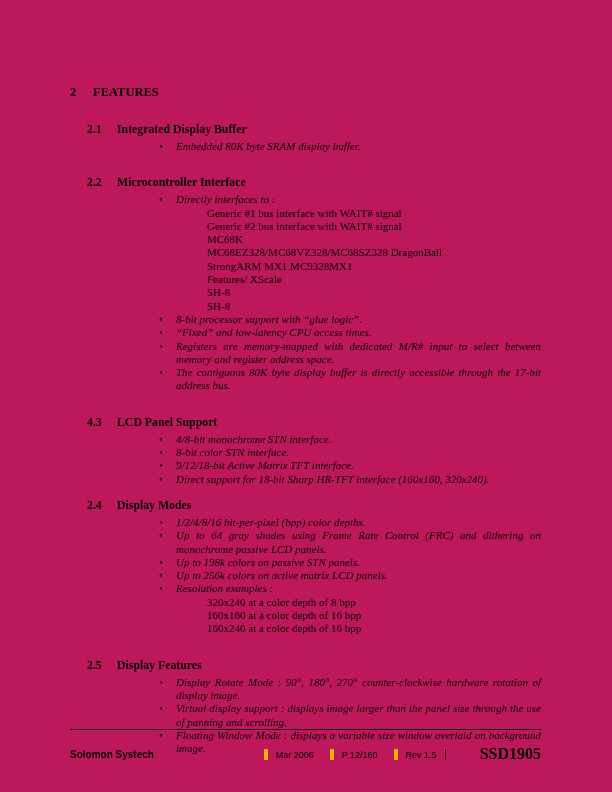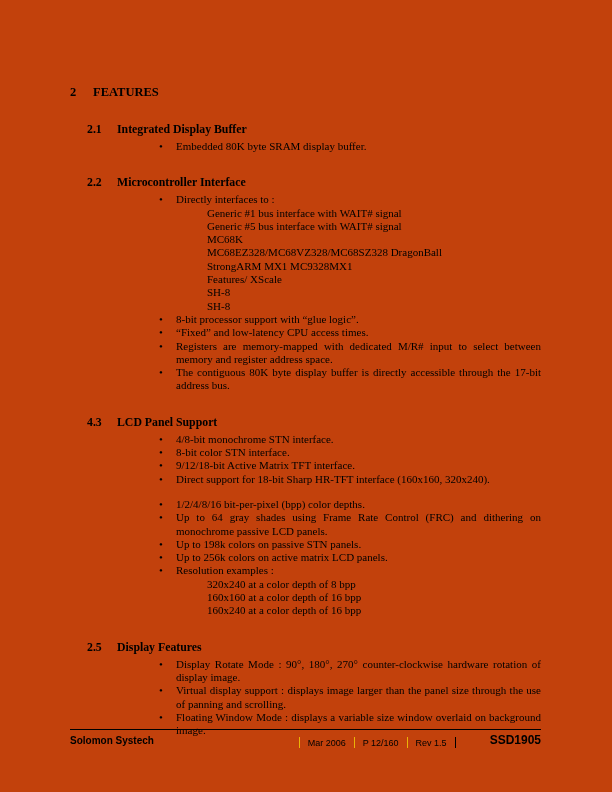--- a/index.html
+++ b/index.html
@@ -1,21 +1,21 @@
 <!DOCTYPE html>
 <html><head>
 <meta charset="utf-8">
 <style>
   html, body { margin: 0; padding: 0; background: #e8e8e8; }
   .page {
     position: relative;
     width: 612px;
     height: 792px;
     margin: 0 auto;
-    background: #c2410c;
+    background: #be185d;
     font-family: "Liberation Serif", serif;
     color: #000;
     overflow: hidden;
   }
   .content {
     position: absolute;
     left: 70px;
     top: 85px;
     width: 471px;
   }
@@ -31,47 +31,48 @@
   .sec-heading {
     margin: 0;
     font-size: 11.8px;
     font-weight: bold;
     line-height: 14px;
   }
   .sec-num { display: inline-block; width: 30px; }
   .bullets { margin-top: 4px; font-size: 11px; line-height: 13.3px; }
   .bullet { display: flex; margin-left: 72px; }
   .glyph { flex: 0 0 17px; font-size: 11px; }
-  .bullet-text { flex: 1 1 auto; text-align: justify; }
+  .bullet-text { flex: 1 1 auto; text-align: justify; font-style: italic; }
   .subline { margin-left: 120px; }
   .footer {
     position: absolute;
     left: 70px;
     top: 729px;
     width: 471px;
     border-top: 1px solid #000;
     display: flex;
-    align-items: flex-end;
+    align-items: center;
     font-family: "Liberation Sans", sans-serif;
-    padding-top: 2px;
+    padding-top: 16px;
     height: 16px;
   }
   .f-company { font-size: 10px; font-weight: bold; align-self: center; }
   .f-spacer { flex: 1 1 auto; }
   .f-cells { display: flex; align-items: stretch; }
   .f-cell {
     font-size: 9px;
     padding: 1px 8px 0 8px;
-    border-left: 1px solid #eab308;
+    border-left: 4px solid #eab308;
     display: flex;
     align-items: center;
+    margin-left: 8px;
   }
   .f-cell:last-child { border-right: 1px solid #000; }
   .f-gap { flex: 0 0 34px; }
-  .f-doc { font-size: 12px; font-weight: bold; align-self: center; }
+  .f-doc { font-size: 16px; font-weight: bold; align-self: center; font-family: Liberation Serif, serif; }
 </style>
 </head>
 <body>
 
 <div class="page" data-name="document-page">
   <div class="content" data-name="page-content">
     <h2 class="doc-title" data-name="page-title">
       <span class="num" data-name="page-title-number">2</span><span data-name="page-title-text">FEATURES</span>
     </h2>
     <div data-name="sections">
@@ -85,21 +86,21 @@
           </div>
         </section>
         <section class="section" data-name="section-2-2">
           <h3 class="sec-heading" data-name="section-heading"><span class="sec-num" data-name="section-number">2.2</span><span class="sec-title" data-name="section-title">Microcontroller Interface</span></h3>
           <div class="bullets" data-name="bullet-list">
             <div class="bullet" data-name="bullet-item">
               <span class="glyph" data-name="bullet-icon">•</span>
               <span class="bullet-text" data-name="bullet-text">Directly interfaces to :</span>
             </div>
             <div class="subline" data-name="bullet-subline">Generic #1 bus interface with WAIT# signal</div>
-            <div class="subline" data-name="bullet-subline">Generic #5 bus interface with WAIT# signal</div>
+            <div class="subline" data-name="bullet-subline">Generic #2 bus interface with WAIT# signal</div>
             <div class="subline" data-name="bullet-subline">MC68K</div>
             <div class="subline" data-name="bullet-subline">MC68EZ328/MC68VZ328/MC68SZ328 DragonBall</div>
             <div class="subline" data-name="bullet-subline">StrongARM MX1 MC9328MX1</div>
             <div class="subline" data-name="bullet-subline">Features/ XScale</div>
             <div class="subline" data-name="bullet-subline">SH-8</div>
             <div class="subline" data-name="bullet-subline">SH-8</div>
             <div class="bullet" data-name="bullet-item">
               <span class="glyph" data-name="bullet-icon">•</span>
               <span class="bullet-text" data-name="bullet-text">8-bit processor support with “glue logic”.</span>
             </div>
@@ -132,20 +133,21 @@
               <span class="glyph" data-name="bullet-icon">•</span>
               <span class="bullet-text" data-name="bullet-text">9/12/18-bit Active Matrix TFT interface.</span>
             </div>
             <div class="bullet" data-name="bullet-item">
               <span class="glyph" data-name="bullet-icon">•</span>
               <span class="bullet-text" data-name="bullet-text">Direct support for 18-bit Sharp HR-TFT interface (160x160, 320x240).</span>
             </div>
           </div>
         </section>
         <section class="section" data-name="section-2-4">
+          <h3 class="sec-heading" data-name="section-heading"><span class="sec-num" data-name="section-number">2.4</span><span class="sec-title" data-name="section-title">Display Modes</span></h3>
           <div class="bullets" data-name="bullet-list">
             <div class="bullet" data-name="bullet-item">
               <span class="glyph" data-name="bullet-icon">•</span>
               <span class="bullet-text" data-name="bullet-text">1/2/4/8/16 bit-per-pixel (bpp) color depths.</span>
             </div>
             <div class="bullet" data-name="bullet-item">
               <span class="glyph" data-name="bullet-icon">•</span>
               <span class="bullet-text" data-name="bullet-text">Up to 64 gray shades using Frame Rate Control (FRC) and dithering on monochrome passive LCD panels.</span>
             </div>
             <div class="bullet" data-name="bullet-item">

